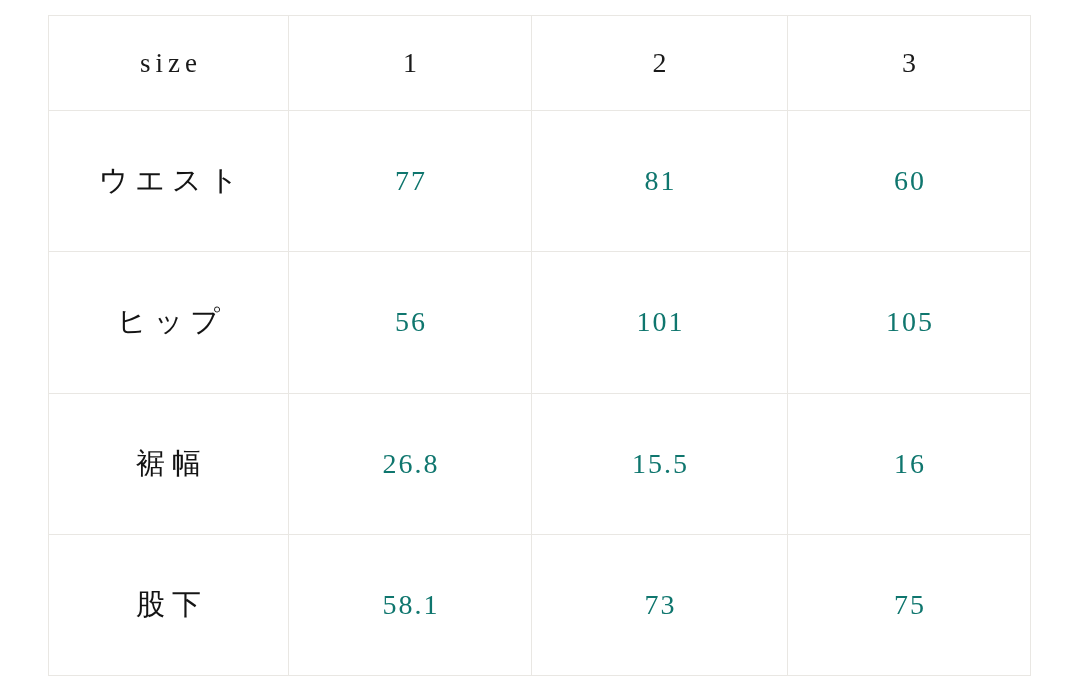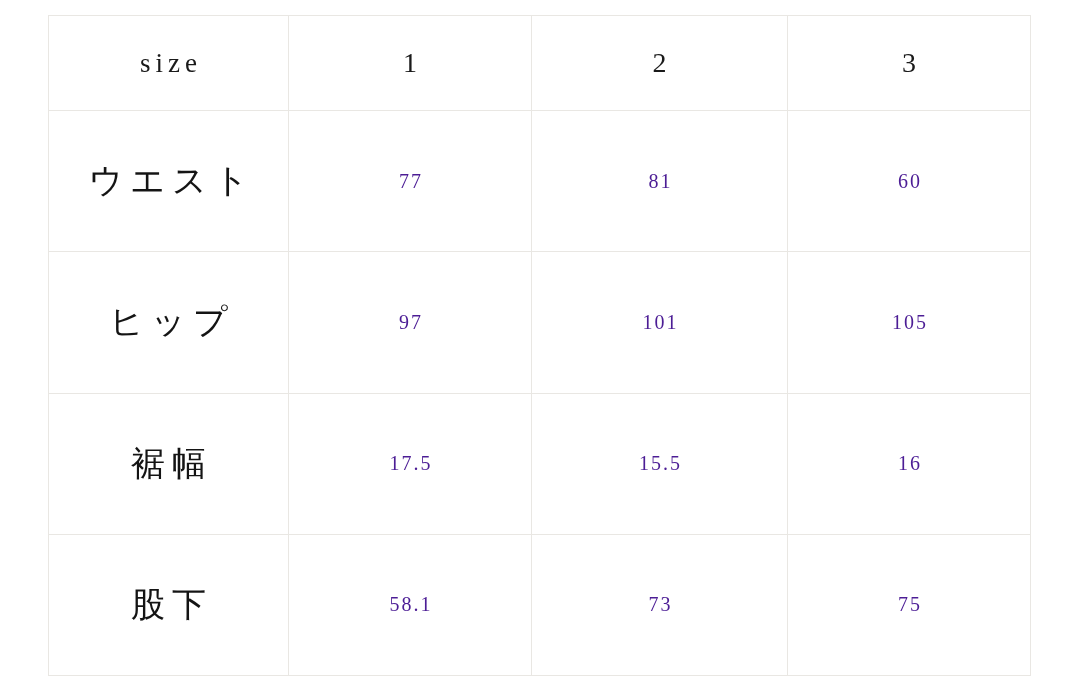--- a/index.html
+++ b/index.html
@@ -60,30 +60,30 @@
   }
   .hdr-size {
     font-size: 28px;
     letter-spacing: 2px;
     text-indent: 2px;
     color: #1a1a1a;
   }
 
   
   .row-label {
-    font-size: 34px;
+    font-size: 29px;
     letter-spacing: 7px;
     text-indent: 7px;
     color: #141414;
   }
   .cell-val {
-    font-size: 20px;
+    font-size: 28px;
     letter-spacing: 2px;
     text-indent: 2px;
-    color: #4c1d95;
+    color: #0f766e;
   }
 </style>
 </head>
 <body>
 
 <div class="page">
 
   <table class="size-table">
     <colgroup>
       <col class="c-label">
@@ -104,29 +104,29 @@
     <tbody>
       <tr>
         <td class="row-label">ウエスト</td>
         <td class="cell-val">77</td>
         <td class="cell-val">81</td>
         <td class="cell-val">60</td>
       </tr>
 
       <tr>
         <td class="row-label">ヒップ</td>
-        <td class="cell-val">97</td>
+        <td class="cell-val">56</td>
         <td class="cell-val">101</td>
         <td class="cell-val">105</td>
       </tr>
 
 
       <tr>
         <td class="row-label">裾幅</td>
-        <td class="cell-val">17.5</td>
+        <td class="cell-val">26.8</td>
         <td class="cell-val">15.5</td>
         <td class="cell-val">16</td>
       </tr>
 
 
       <tr>
         <td class="row-label">股下</td>
         <td class="cell-val">58.1</td>
         <td class="cell-val">73</td>
         <td class="cell-val">75</td>

